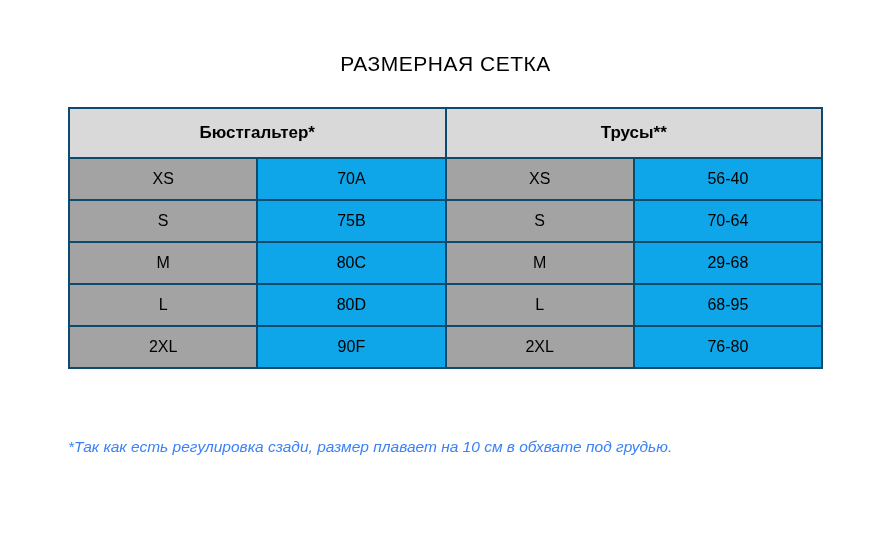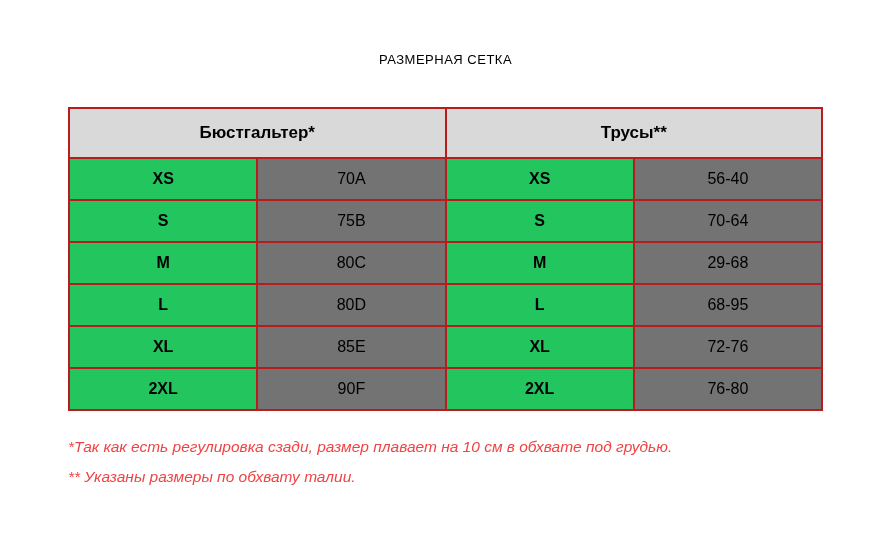--- a/index.html
+++ b/index.html
@@ -15,65 +15,65 @@
     height: 534px;
     background: #ffffff;
     overflow: hidden;
   }
   .title {
     position: absolute;
     top: 52px;
     left: 0;
     width: 100%;
     text-align: center;
-    font-size: 13px;
+    font-size: 21px;
     font-weight: 400;
     letter-spacing: 0.5px;
     color: #000000;
   }
   table.size-table {
     position: absolute;
     top: 107px;
     left: 68px;
     width: 755px;
     border-collapse: collapse;
     table-layout: fixed;
   }
   table.size-table th,
   table.size-table td {
-    border: 2px solid #b91c1c;
+    border: 2px solid #0c4a6e;
     text-align: center;
     vertical-align: middle;
     padding: 0;
     margin-left: 24px;
   }
   table.size-table col { width: 25%; }
   tr.header-row th {
     height: 48px;
     background: #d9d9d9;
     font-size: 17px;
     font-weight: 700;
   }
   tr.data-row td { height: 40px; font-size: 16px; }
   td.size-cell {
-    background: #22c55e;
-    font-weight: 700;
+    background: #a3a3a3;
+    font-weight: 400;
   }
   td.value-cell {
-    background: #737373;
+    background: #0ea5e9;
     font-weight: 400;
   }
   .footnotes {
     position: absolute;
     top: 432px;
     left: 68px;
     width: 760px;
     font-style: italic;
     font-size: 15.5px;
-    color: #ef4444;
+    color: #3b82f6;
     line-height: 30px;
   }
   .footnote { white-space: nowrap; }
 </style>
 </head>
 <body>
 
 <div class="page">
 
   <div class="title">РАЗМЕРНАЯ СЕТКА</div>
@@ -110,32 +110,25 @@
         <td class="size-cell">M</td>
         <td class="value-cell">29-68</td>
       </tr>
       <tr class="data-row">
         <td class="size-cell">L</td>
         <td class="value-cell">80D</td>
         <td class="size-cell">L</td>
         <td class="value-cell">68-95</td>
       </tr>
       <tr class="data-row">
-        <td class="size-cell">XL</td>
-        <td class="value-cell">85E</td>
-        <td class="size-cell">XL</td>
-        <td class="value-cell">72-76</td>
-      </tr>
-      <tr class="data-row">
         <td class="size-cell">2XL</td>
         <td class="value-cell">90F</td>
         <td class="size-cell">2XL</td>
         <td class="value-cell">76-80</td>
       </tr>
     </tbody>
   </table>
 
   <div class="footnotes">
     <div class="footnote">*Так как есть регулировка сзади, размер плавает на 10 см в обхвате под грудью.</div>
-    <div class="footnote">** Указаны размеры по обхвату талии.</div>
   </div>
 
 </div>
 
 </body></html>

